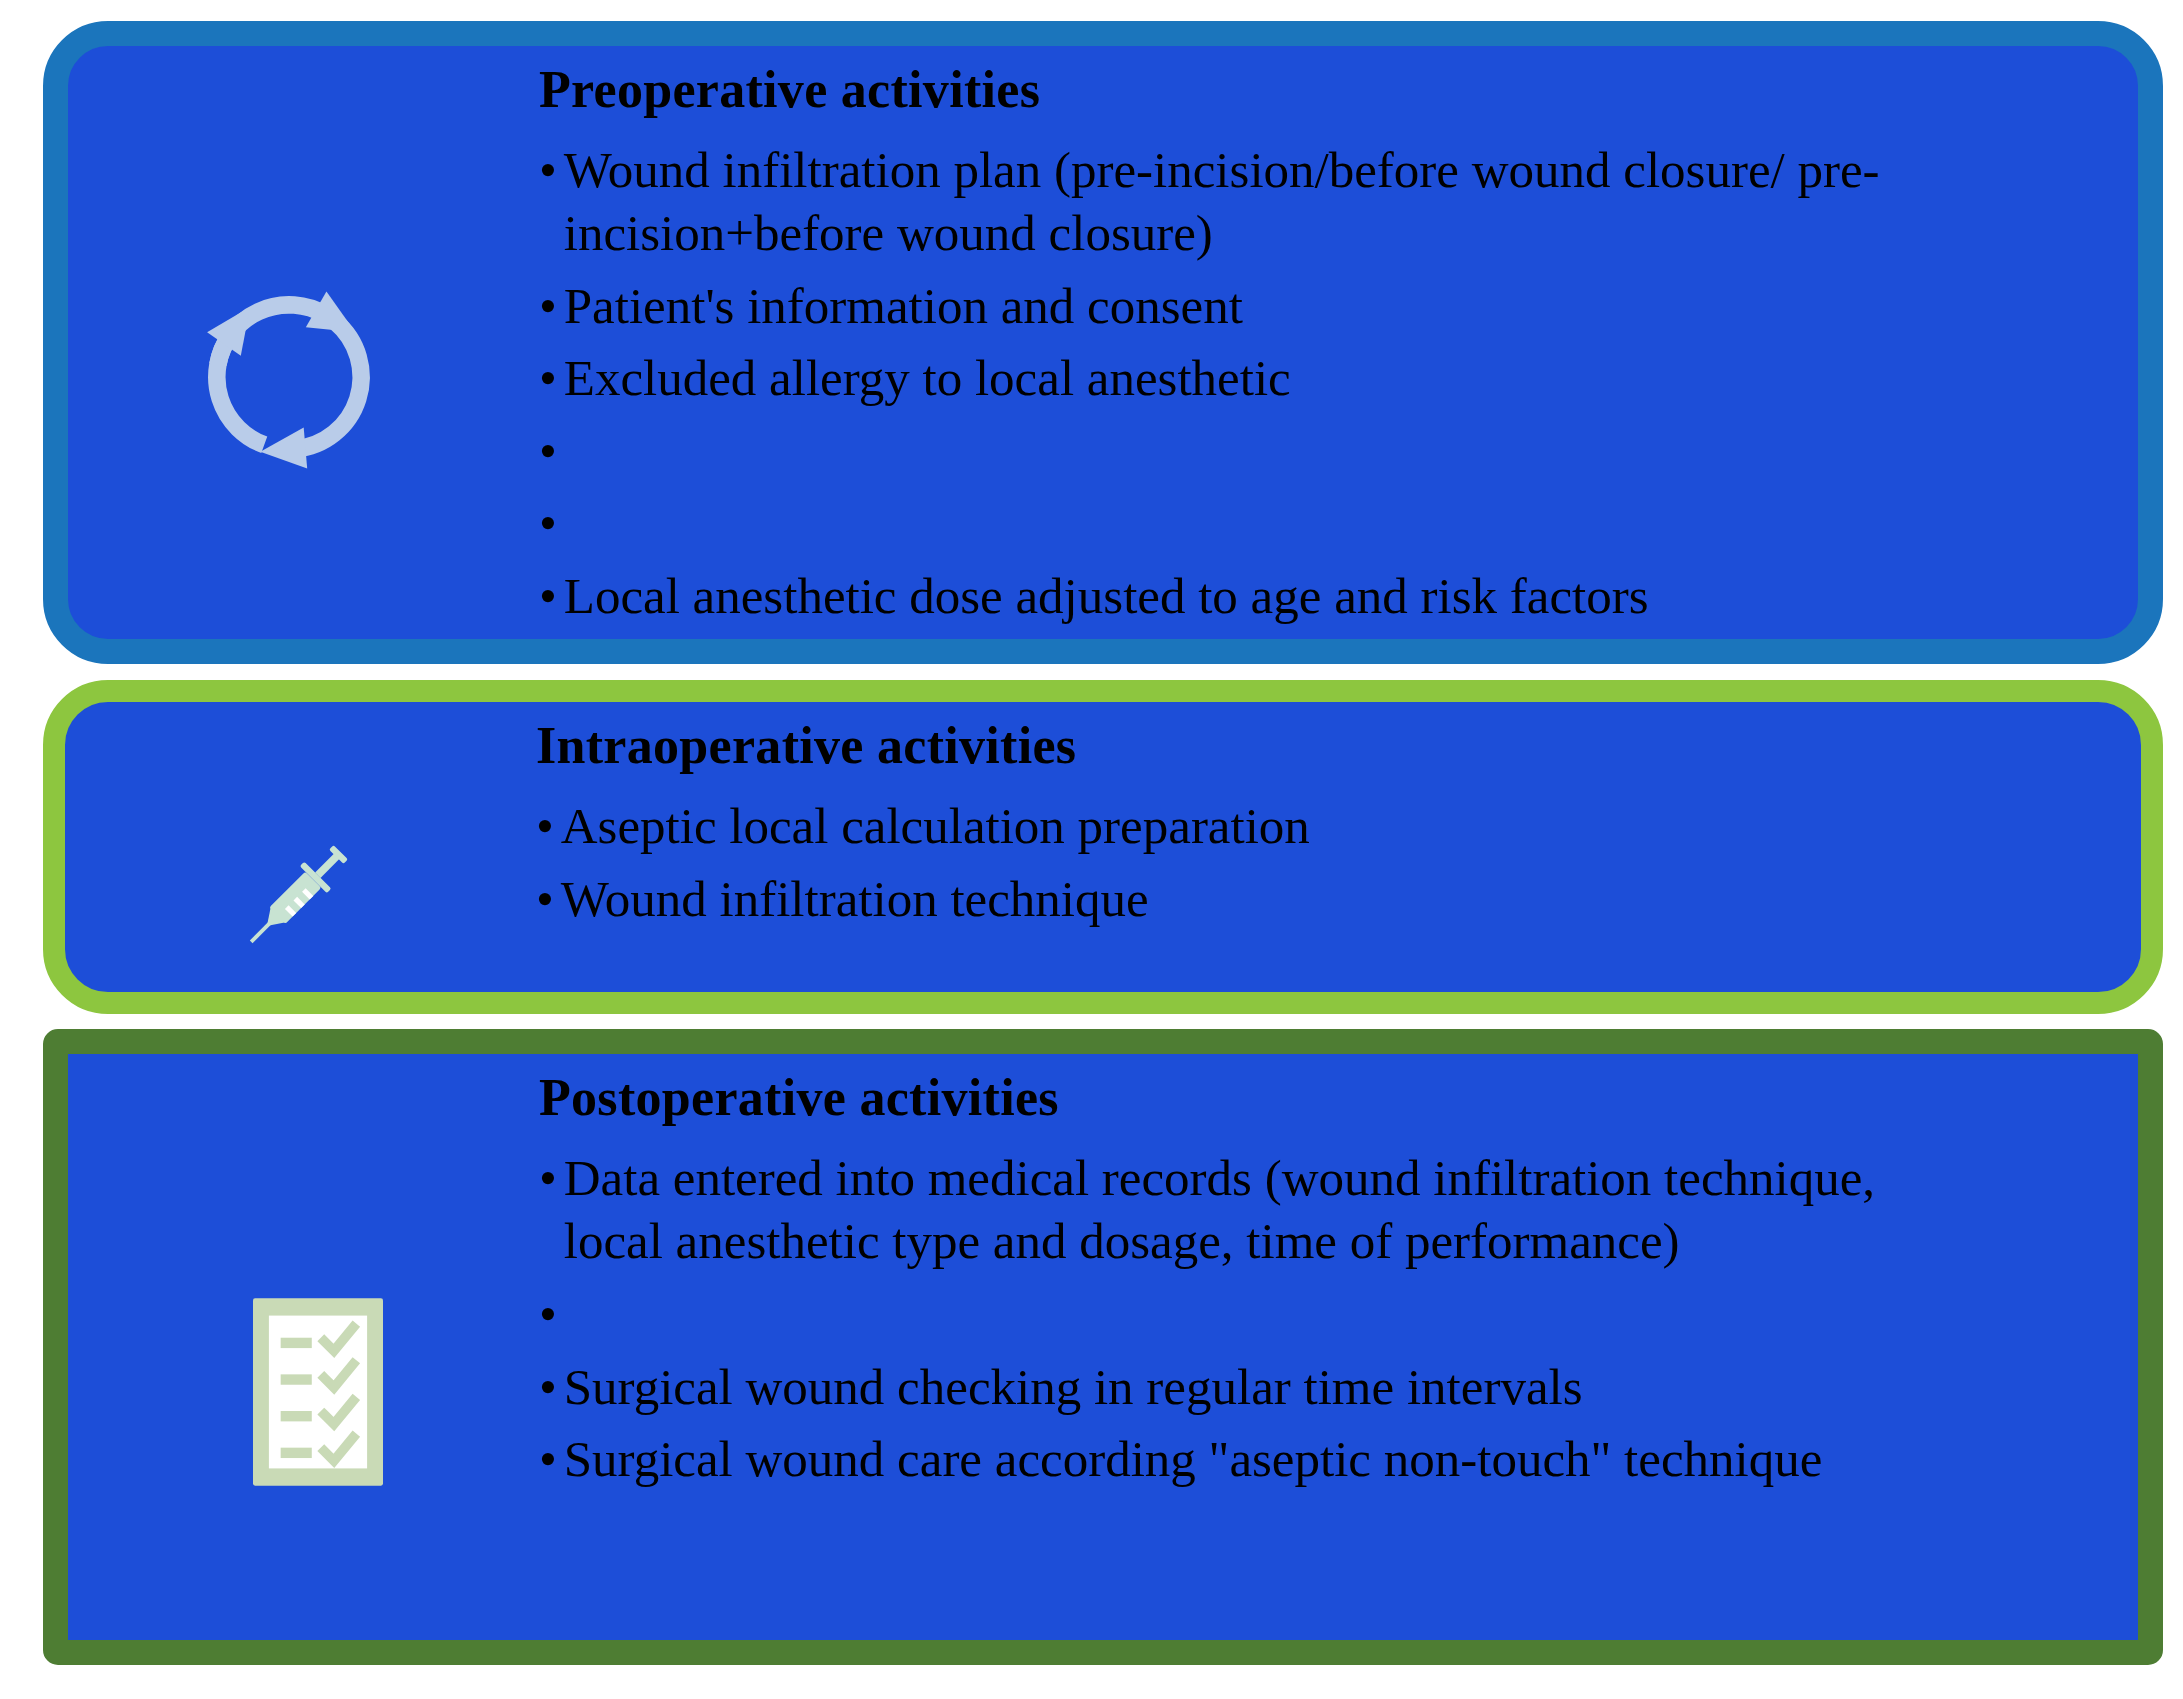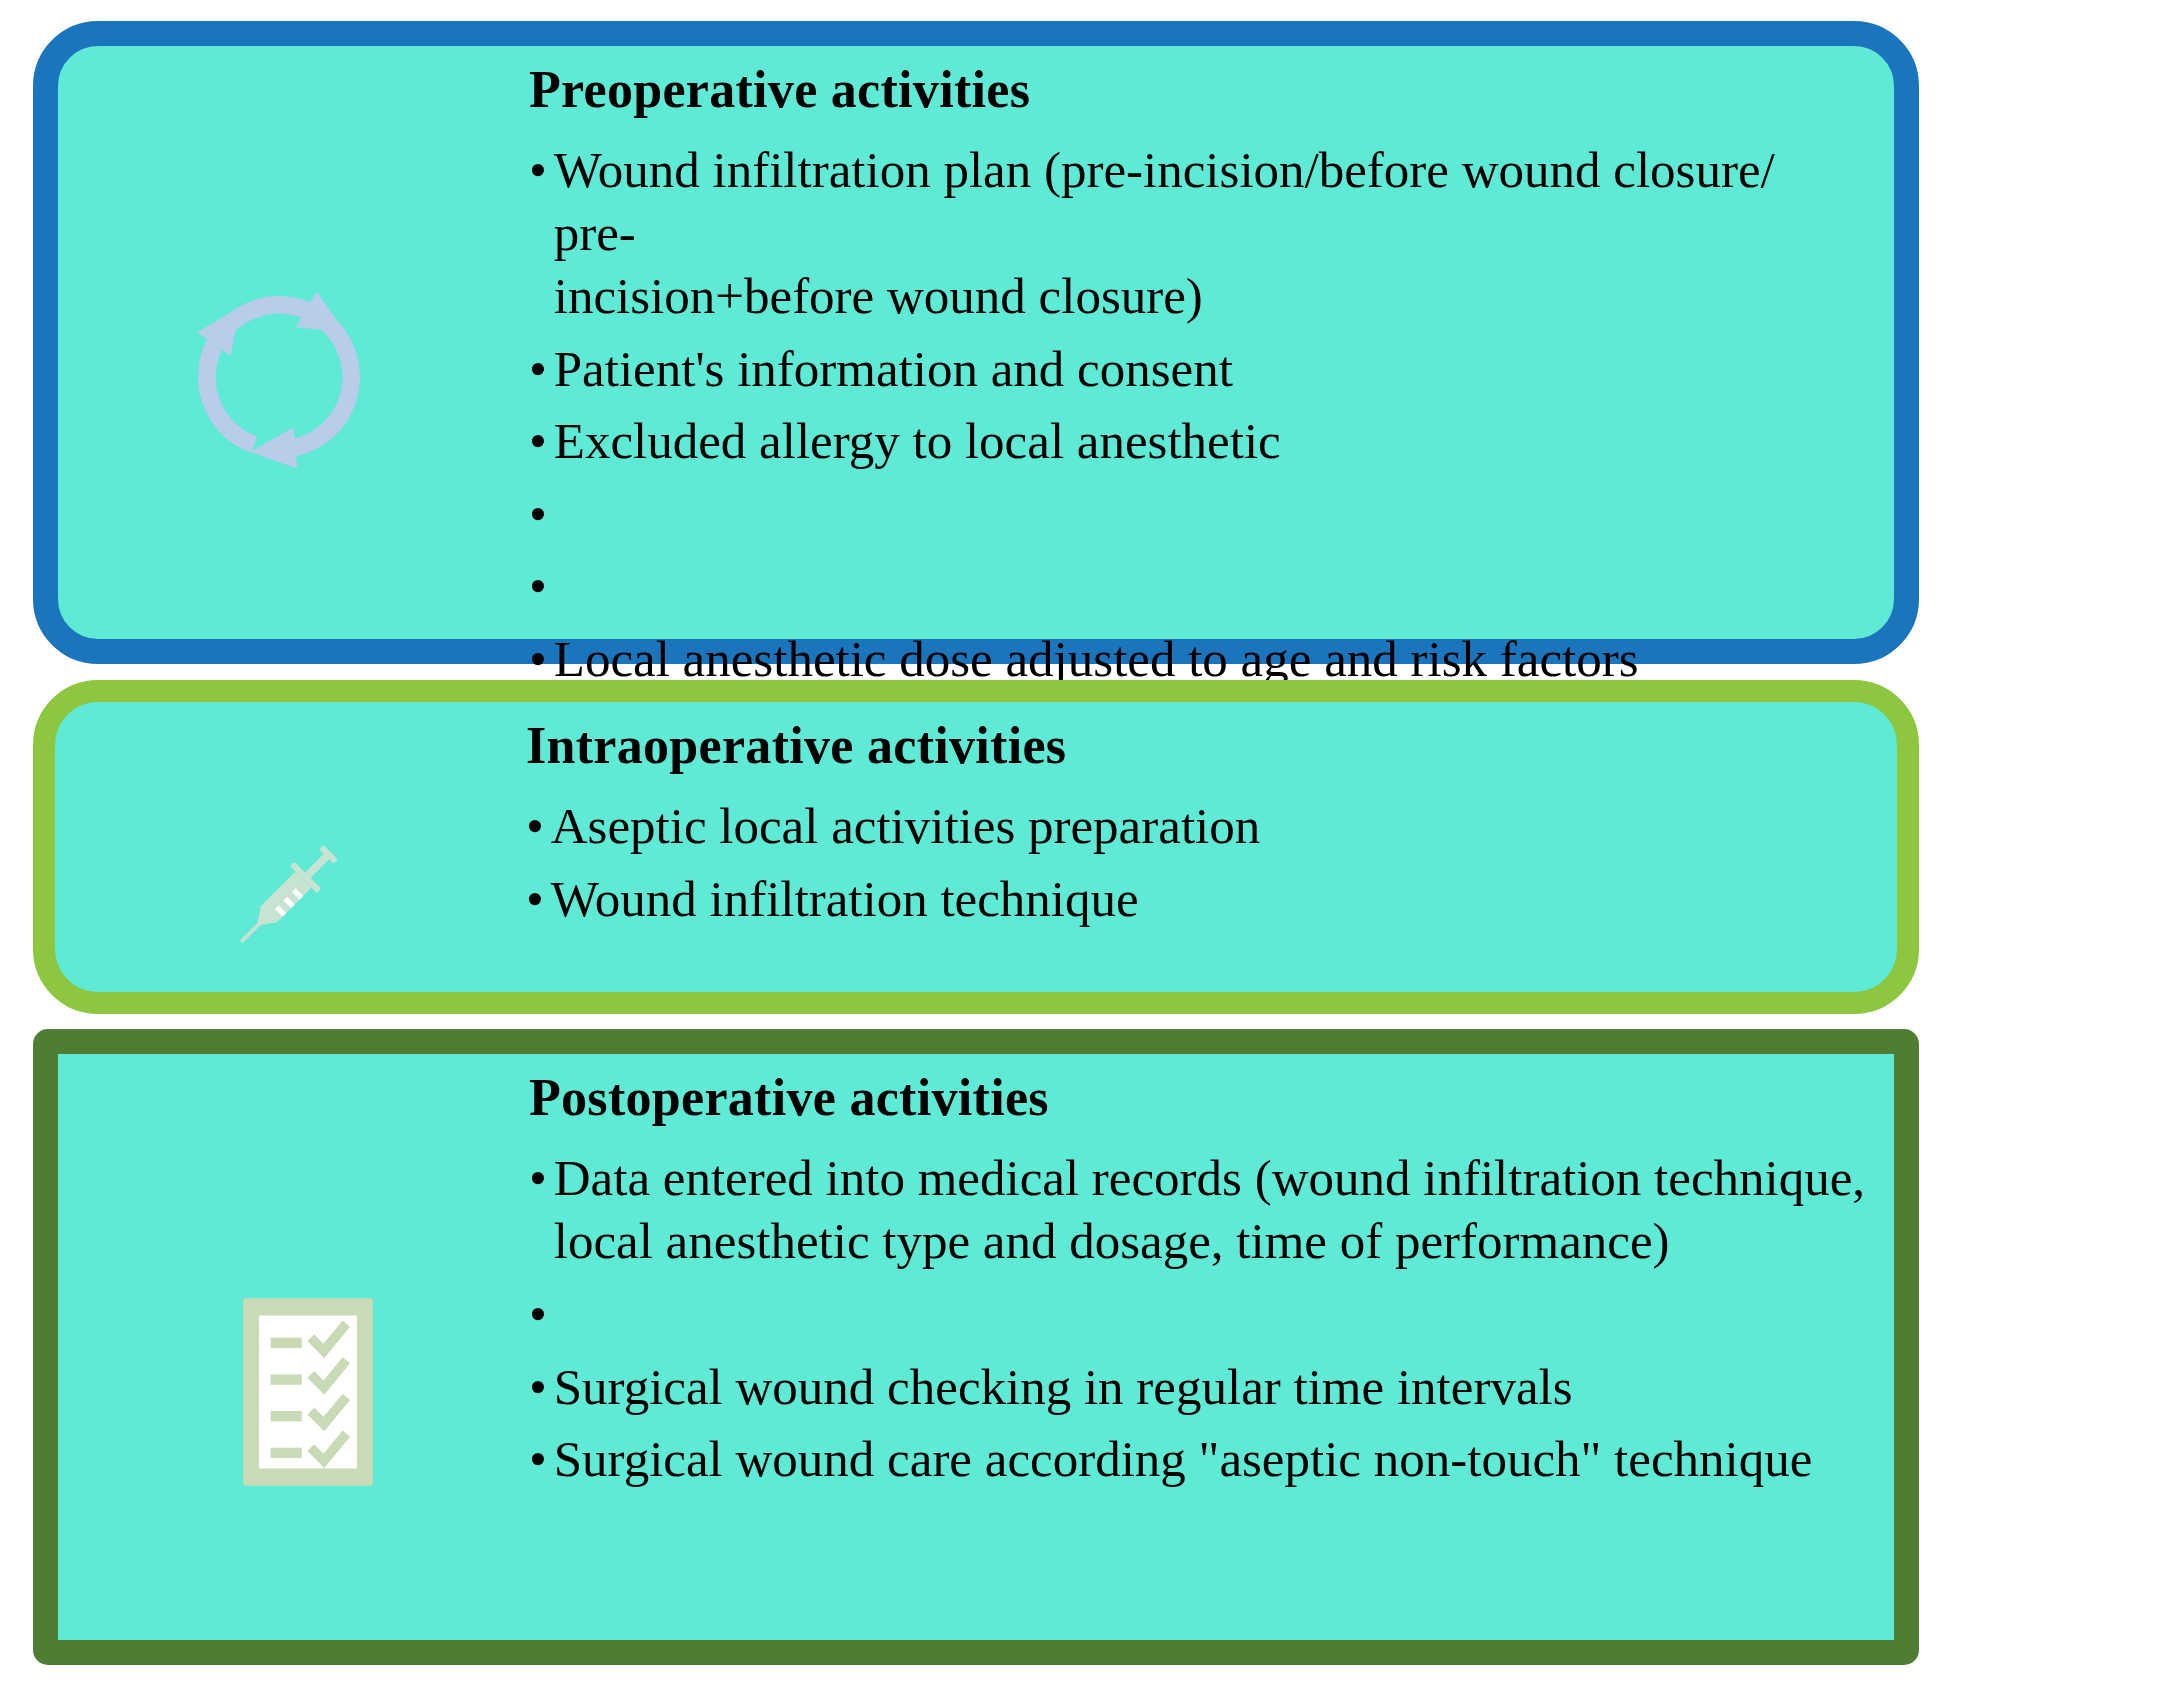--- a/index.html
+++ b/index.html
@@ -7,27 +7,27 @@
     position:relative;
     width:2183px;
     height:1699px;
     background:#ffffff;
     font-family:"Liberation Serif", serif;
     color:#000000;
     overflow:hidden;
   }
   .section{
     position:absolute;
-    left:33px;
-    width:1886px;
+    left:43px;
+    width:2120px;
     box-sizing:border-box;
     border-style:solid;
     border-width:25px;
     border-radius:65px;
-    background:#5eead4;
+    background:#1d4ed8;
   }
   .sec-1{top:20.6px;height:643px;}
   .sec-2{top:680px;height:334px;border-width:22.6px;}
   .sec-3{top:1029px;height:636px;}
   .content{
     position:absolute;
     left:471px;
     top:11px;
     right:27px;
   }
@@ -128,21 +128,21 @@
           <rect x="44" y="-6" width="44" height="12"></rect>
           <rect x="85" y="-16" width="10" height="32" rx="3"></rect>
         </g>
       </svg>
     </div>
     <div class="content">
       <div class="title">Intraoperative activities</div>
       <div>
           <div class="bullet">
             <span class="dot">•</span>
-            <span class="text">Aseptic local activities preparation</span>
+            <span class="text">Aseptic local calculation preparation</span>
           </div>
           <div class="bullet">
             <span class="dot">•</span>
             <span class="text">Wound infiltration technique</span>
           </div>
         </div>
     </div>
   </div>
 
   <div class="section sec-3" style="border-color: rgb(78, 125, 51); border-radius: 15px;">

